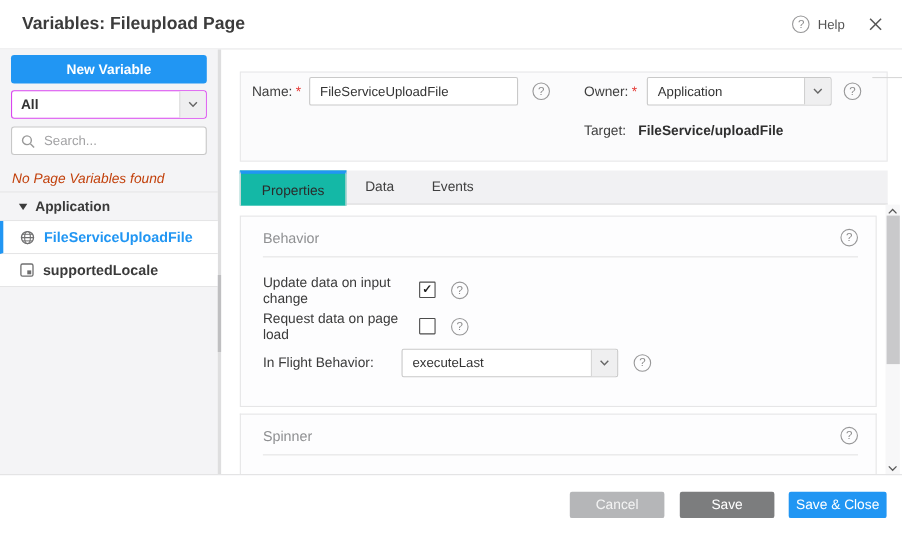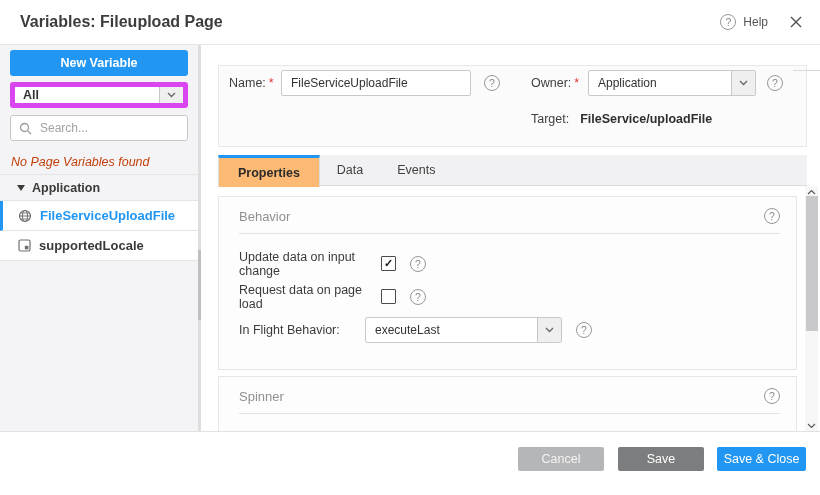--- a/index.html
+++ b/index.html
@@ -20,21 +20,21 @@
   .help-label { font-size:12px; color:#555; margin-left:7px; }
   .close-x { margin-left:22px; display:flex; align-items:center; }
 
   
   .sidebar { position:absolute; top:45px; left:0; width:201px; height:386px;
     background:#f4f4f6; border-right:3px solid #dededf; box-sizing:border-box; }
   .new-var-btn { position:absolute; left:10px; top:5px; width:178px; height:26px;
     background:#2196f3; border:none; border-radius:3px; color:#fff;
     font-size:12.5px; font-weight:700; font-family:inherit; }
   .filter-select { position:absolute; left:10px; top:37px; width:178px; height:26px;
-    background:#fff; border:5px solid #d946ef; border-radius:3px;
+    background:#fff; border:1px solid #d946ef; border-radius:3px;
     box-sizing:border-box; display:flex; align-items:stretch; }
   .filter-select .value { flex:1; display:flex; align-items:center;
     padding-left:8px; font-size:12.5px; font-weight:700; color:#333; }
   .caret-box { width:23px; border-left:1px solid #c7c7c7; background:#efeff0;
     display:flex; align-items:center; justify-content:center;
     border-radius:0 2px 2px 0; }
   .search-box { position:absolute; left:10px; top:70px; width:178px; height:26px;
     background:#fff; border:1px solid #c7c7c7; border-radius:3px;
     box-sizing:border-box; display:flex; align-items:center; padding:0 8px; gap:6px; }
   .search-box input { border:none; outline:none; flex:1; min-width:0;
@@ -70,23 +70,23 @@
   .bold-val { font-size:12.5px; font-weight:700; color:#2f2f2f; }
   .edge-line { position:absolute; left:793px; top:70px; width:27px; height:0;
     border-top:1px solid #d8d8d8; }
 
   
   .tabstrip { position:absolute; left:218px; top:155px; width:589px; height:31px;
     background:#f1f1f3; border-bottom:1px solid #dcdcdd; box-sizing:border-box;
     display:flex; }
   .tab { padding:0 17px; display:flex; align-items:center; font-size:12.5px;
     color:#3f3f3f; box-sizing:border-box; }
-  .tab.active { background:#fdba74; border-top:3px solid #2196f3;
+  .tab.active { background:#14b8a6; border-top:3px solid #2196f3;
     border-left:1px solid #dcdcdd; border-right:1px solid #dcdcdd;
-    font-weight:700; color:#2b2b2b; height:32px; padding:0 19px; }
+    font-weight:400; color:#2b2b2b; height:32px; padding:0 19px; }
 
   
   .panel { position:absolute; left:218px; width:579px; background:#fdfdfe;
     border:1px solid #e6e6e7; box-sizing:border-box; }
   .panel-behavior { top:196px; height:174px; }
   .panel-spinner  { top:376px; height:55px; border-bottom:none; }
   .panel-head { display:flex; align-items:center; padding:11px 16px 9px 20px; }
   .panel-title { flex:1; font-size:13px; color:#8f9092; }
   .panel-divider { border-top:1px solid #e3e3e4; margin:0 16px 0 20px; }
   .panel-body { padding:13px 20px 0 20px; }

